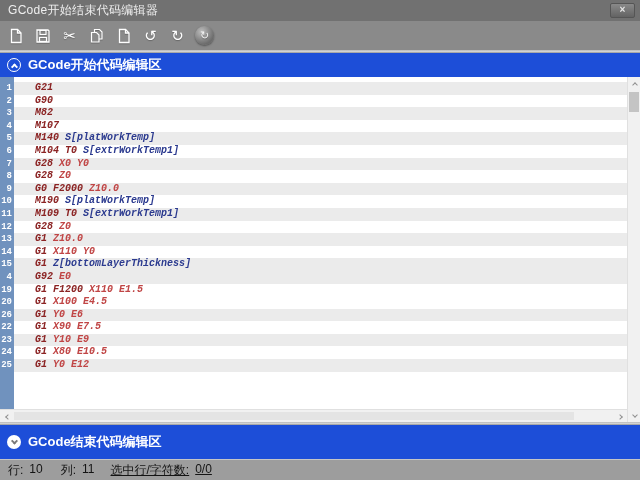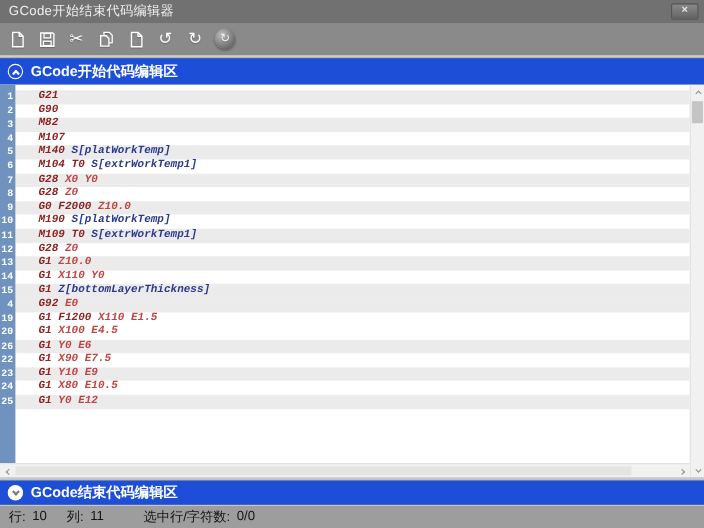--- a/index.html
+++ b/index.html
@@ -19,21 +19,21 @@
   .tool-glyph { color:#fff; font-size:15px; line-height:1; text-shadow:0 1px 1px rgba(0,0,0,.25); }
   .tool-btn svg { filter:drop-shadow(0 1px 0 rgba(0,0,0,.2)); }
   .orb { width:19px; height:19px; border-radius:50%; background:radial-gradient(circle at 35% 30%, #bdbdbd, #6c6c6c 70%);
          box-shadow:0 1px 2px rgba(0,0,0,.4); display:flex; align-items:center; justify-content:center; }
   .orb .tool-glyph { font-size:11px; color:#f4f4f4; }
 
   .sep { height:3px; flex:none; background:linear-gradient(#b9b9b9,#d2d2d2 50%,#949494); }
 
   
   .section-header { height:24px; background:#1d4ed8; display:flex; align-items:center; padding:0 7px; gap:7px; flex:none; cursor:pointer; }
-  .section-header.short { height:22px; }
+  .section-header.short { height:34px; }
   .hdr-label { color:#fff; font-size:13px; font-weight:bold; }
   .circ { width:14px; height:14px; border-radius:50%; display:flex; align-items:center; justify-content:center; flex:none; }
   .circ.outline { border:1.5px solid #fff; }
   .circ.solid { background:#fff; }
   .chev { width:5px; height:5px; border-right:2px solid #fff; border-bottom:2px solid #fff; }
   .chev.up { transform:rotate(-135deg) translate(-1px,-1px); }
   .chev.down { transform:rotate(45deg) translate(-1px,-1px); border-color:#7a7a7a; }
 
   
   .editor { flex:1; position:relative; background:#fff; overflow:hidden; }
@@ -58,21 +58,21 @@
   .sc-lt { left:0; top:0; } .sc-lt .sc-chev { transform:rotate(135deg); margin-left:2px; }
   .sc-rt { right:0; top:0; } .sc-rt .sc-chev { transform:rotate(-45deg); margin-right:2px; }
   .v-thumb { position:absolute; left:1px; right:1px; top:15px; height:20px; background:#c4c4c4; cursor:pointer; }
   .h-thumb { position:absolute; top:2px; bottom:2px; left:14px; width:560px; background:#e4e4e4; cursor:pointer; }
 
   
   .statusbar { height:21px; background:#9d9d9d; border-top:1px solid #c6c6c6; display:flex; align-items:center;
                padding-left:8px; flex:none; font-size:12px; color:#141414; }
   .statusbar .grp { display:flex; gap:6px; }
   .statusbar .g2 { margin-left:18px; }
-  .statusbar .g3 { margin-left:36px; }
+  .statusbar .g3 { margin-left:16px;text-decoration:underline; }
 </style>
 </head>
 <body>
 
 <div class="window">
 
   <div class="titlebar">
     <span class="title-text">GCode开始结束代码编辑器</span>
     <div class="close-btn">
       <span>×</span>

